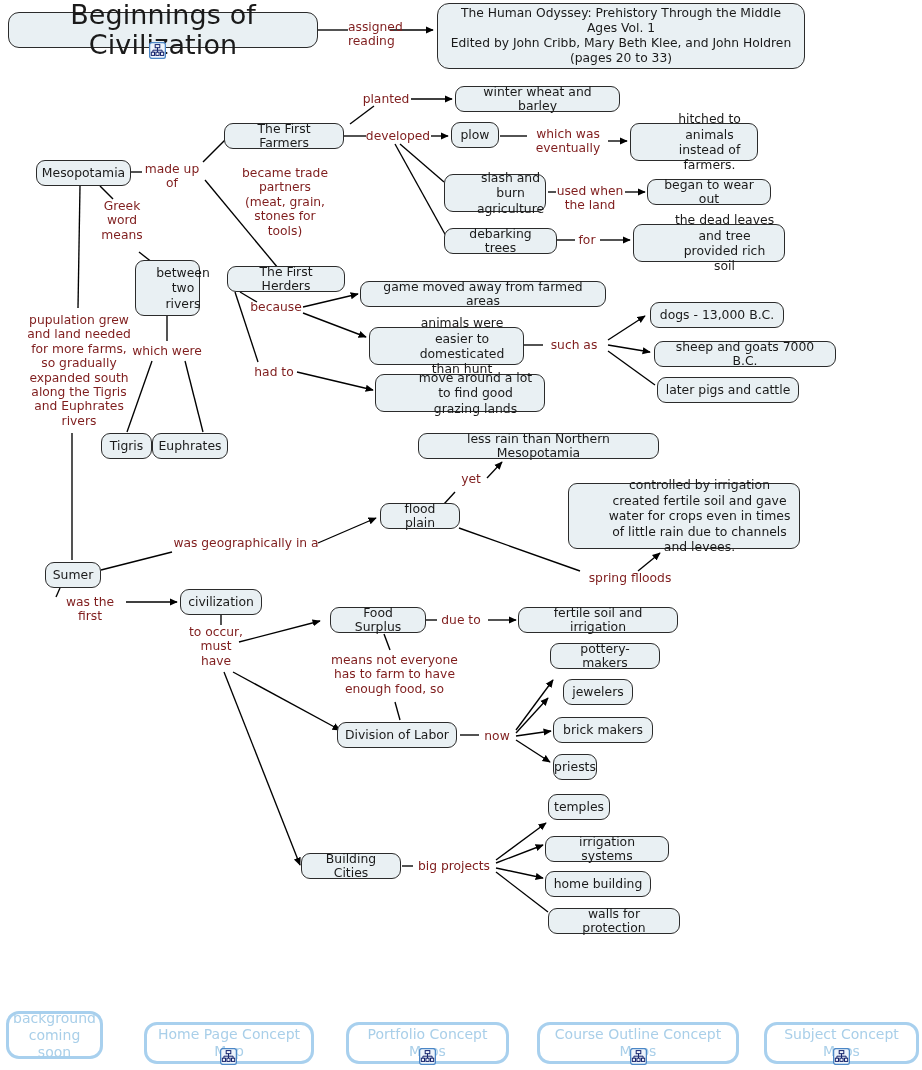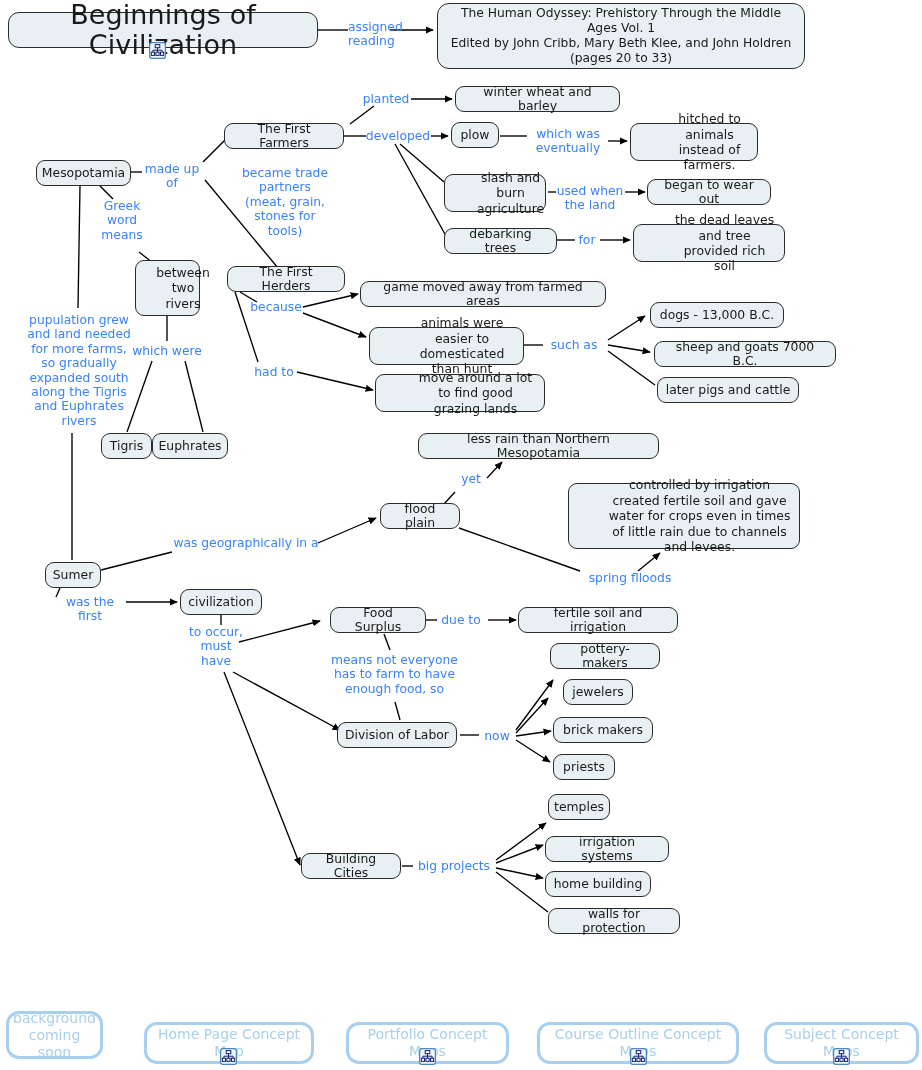--- a/index.html
+++ b/index.html
@@ -62,21 +62,21 @@
     font-size: 12.4px;
     line-height: 15.4px;
     padding-left: 38px;
   }
 
   
   .link-label {
     position: absolute;
     font-size: 12.3px;
     line-height: 14.4px;
-    color: #3b82f6;
+    color: #7f1d1d;
     text-align: center;
     white-space: pre-line;
     z-index: 4;
     background: transparent;
   }
 
   
   .cm-icon {
     position: absolute;
     width: 17px;
@@ -382,21 +382,21 @@
 
   <div class="node" style="left:550px; top:643px; width:110px; height:26px;">
     <span>pottery-makers</span>
   </div>
   <div class="node" style="left:563px; top:679px; width:70px; height:26px;">
     <span>jewelers</span>
   </div>
   <div class="node" style="left:553px; top:717px; width:100px; height:26px;">
     <span>brick makers</span>
   </div>
-  <div class="node" style="left:553px; top:754px; width:62px; height:26px;">
+  <div class="node" style="left:553px; top:754px; width:44px; height:26px;">
     <span>priests</span>
   </div>
 
   <div class="node" style="left:301px; top:853px; width:100px; height:26px;">
     <span>Building Cities</span>
   </div>
   <div class="link-label" style="left:413px; top:859px; width:82px;">big projects</div>
 
   <div class="node" style="left:548px; top:794px; width:62px; height:26px;">
     <span>temples</span>

